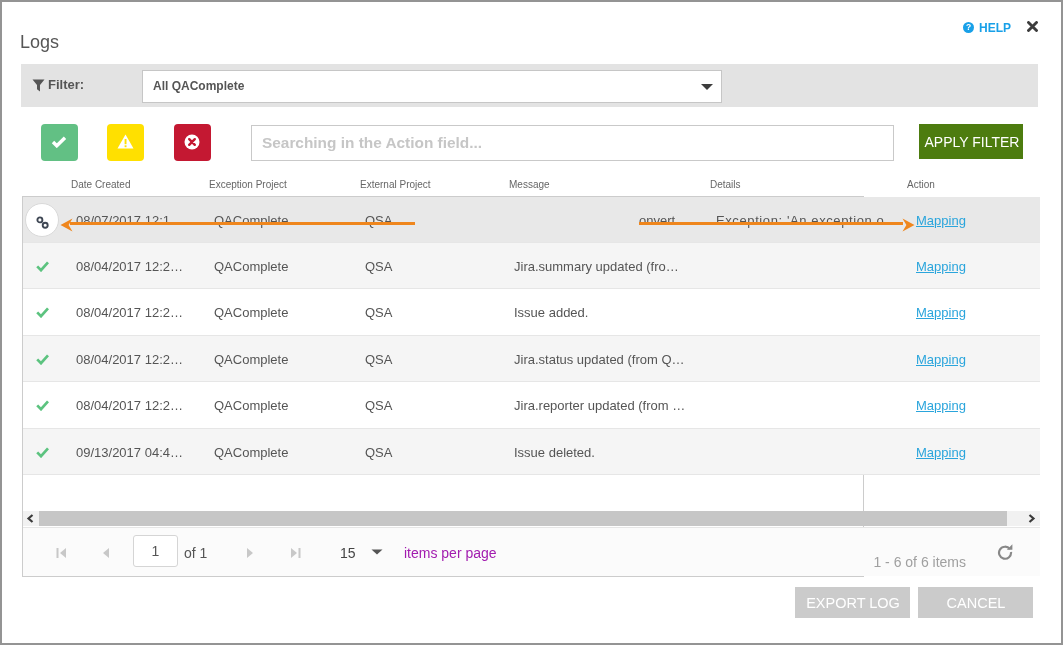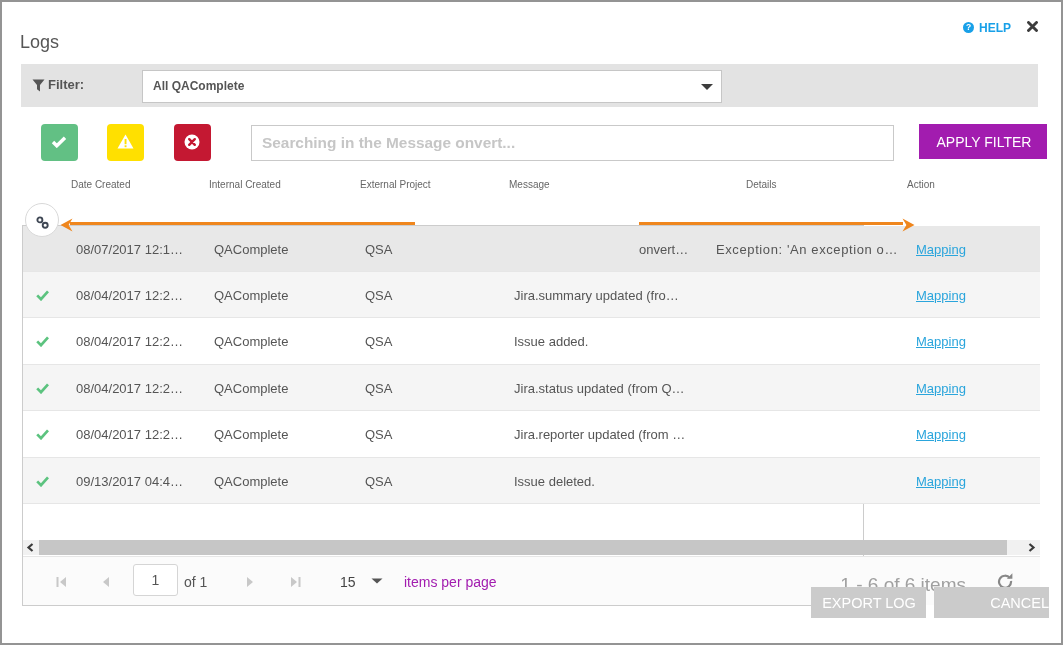--- a/index.html
+++ b/index.html
@@ -8,31 +8,31 @@
   .abs { position:absolute; }
   .title { left:20px; top:22px; font-size:18px; color:#565656;margin-top:10px; }
   .help { left:979px; top:21px; font-size:12px; font-weight:bold; color:#18a0e8; }
   .filterbar { left:21px; top:64px; width:1017px; height:43px; background:#e3e3e3; }
   .filterlabel { left:48px; top:77px; font-size:13px; font-weight:bold; color:#555; }
   .dd { left:142px; top:70px; width:580px; height:33px; background:#fff; border:1px solid #c6c6c6; }
   .ddtext { left:153px; top:79px; font-size:12px; font-weight:bold; color:#555; }
   .sq { width:37px; height:37px; border-radius:4px; top:124px; }
   .search { left:251px; top:125px; width:643px; height:36px; border:1px solid #c9c9c9; background:#fff; }
   .searchph { left:262px; top:134px; font-size:15.4px; font-weight:bold; color:#c6c6c6; }
-  .applybtn { left:919px; top:124px; width:128px; height:35px; background:#a21caf; color:#fff; font-size:14px; text-align:center; line-height:36px; text-indent:2px; }
+  .applybtn { left:919px; top:124px; width:104px; height:35px; background:#4d7c0f; color:#fff; font-size:14px; text-align:center; line-height:36px; text-indent:2px; }
   .hdr { top:179px; font-size:10px; color:#666; }
-  .grid { left:22px; top:196px; width:842px; height:381px; border:1px solid #ccc; background:#fff;margin-top:29px; }
+  .grid { left:22px; top:196px; width:842px; height:381px; border:1px solid #ccc; background:#fff; }
   .row { position:absolute; left:0; width:1017px; border-bottom:1px solid #e6e6e6; }
   .cell { position:absolute; font-size:13px; color:#555; top:16px; white-space:nowrap; }
   .maplink { color:#2aa5dc; text-decoration:underline; }
   .check { position:absolute; left:13px; top:18px; }
   .hscroll { position:absolute; left:0px; top:314px; width:1017px; height:15px; background:#f1f1f1; }
   .pager { position:absolute; left:0; top:330px; width:1017px; height:49px; background:#fbfbfb; border-top:1px solid #e6e6e6; }
   .pgicon { position:absolute; }
-  .footbtn { top:587px; height:31px; background:#cbcbcb; color:#fff; font-size:14.5px; text-align:center; line-height:33px; text-indent:1px;margin-left:16px; }
+  .footbtn { top:587px; height:31px; background:#cbcbcb; color:#fff; font-size:14.5px; text-align:center; line-height:33px; text-indent:1px; }
   .callout { left:413px; top:202px; width:226px; height:41px; background:#fff; border:3px solid #ef861d; color:#ef861d; font-size:16px; text-align:center; line-height:39px; }
   .arrowline { top:222px; height:3px; background:#ef861d; }
 </style>
 </head>
 <body>
 <div class="dialog">
   <div class="abs title">Logs</div>
 
   <svg class="abs" style="left:963px; top:22px;" width="11" height="11" viewBox="0 0 11 11">
     <circle cx="5.5" cy="5.5" r="5.5" fill="#18a0e8"></circle>
@@ -69,28 +69,28 @@
     </svg>
   </div>
   <div class="abs sq" style="left:174px; background:#c41832;">
     <svg style="position:absolute;left:10px;top:10px;" width="16" height="16" viewBox="0 0 16 16">
       <circle cx="8" cy="8" r="7.5" fill="#fff"></circle>
       <path d="M5.2 5.2 L10.8 10.8 M10.8 5.2 L5.2 10.8" stroke="#c41832" stroke-width="2.4" stroke-linecap="round"></path>
     </svg>
   </div>
 
   <div class="abs search"></div>
-  <div class="abs searchph">Searching in the Message onvert...</div>
+  <div class="abs searchph">Searching in the Action field...</div>
   <div class="abs applybtn">APPLY FILTER</div>
 
   <div class="abs hdr" style="left:71px;">Date Created</div>
-  <div class="abs hdr" style="left:209px;">Internal Created</div>
+  <div class="abs hdr" style="left:209px;">Exception Project</div>
   <div class="abs hdr" style="left:360px;">External Project</div>
   <div class="abs hdr" style="left:509px;">Message</div>
-  <div class="abs hdr" style="left:710px;margin-left:36px;">Details</div>
+  <div class="abs hdr" style="left:710px;">Details</div>
   <div class="abs hdr" style="left:907px;">Action</div>
 
   <div class="abs grid">
     <div class="row" style="top:0px; height:46px; background:#e8e8e8;">
       <span class="cell" style="left:53px;">08/07/2017 12:1…</span>
       <span class="cell" style="left:191px;">QAComplete</span>
       <span class="cell" style="left:342px;">QSA</span>
       <span class="cell" style="left:616px;">onvert…</span>
       <span class="cell" style="left:693px; letter-spacing:0.6px;">Exception: 'An exception o…</span>
       <span class="cell maplink" style="left:893px;">Mapping</span>
@@ -171,21 +171,21 @@
         </svg>
       <svg class="pgicon" style="left:266px; top:19px;" width="12" height="12" viewBox="0 0 12 12">
           <path d="M2 1 L8 6 L2 11 Z" fill="#c8c8c8"></path>
           <rect x="9.5" y="1" width="2" height="10" fill="#c8c8c8"></rect>
         </svg>
       <div style="position:absolute;left:317px;top:17px;font-size:14px;color:#444;font-weight:normal;">15</div>
       <svg class="pgicon" style="left:348px; top:21px;" width="12" height="6" viewBox="0 0 12 6">
           <path d="M0.5 0.5 H11.5 L6 5.5 Z" fill="#555"></path>
         </svg>
       <div style="position:absolute;left:381px;top:17px;font-size:14px;color:#a21caf;">items per page</div>
-      <div style="position:absolute;right:74px;top:17px;font-size:19px;color:#a0a0a0;">1 - 6 of 6 items</div>
+      <div style="position:absolute;right:74px;top:26px;font-size:14px;color:#a0a0a0;">1 - 6 of 6 items</div>
       <svg class="pgicon" style="left:974px; top:16px;" width="16" height="16" viewBox="0 0 16 16">
         <path d="M12.9 5.2 A6 6 0 1 0 14 8" stroke="#888" stroke-width="2.2" fill="none"></path>
         <path d="M9.8 5.8 L15.4 5.8 L15.4 0.2 Z" fill="#888"></path>
       </svg>
     </div>
   </div>
 
   <div class="abs arrowline" style="left:70px; width:345px;"></div>
   <div class="abs arrowline" style="left:639px; width:264px;"></div>
   <svg class="abs" style="left:59.5px; top:217.5px;" width="13" height="14" viewBox="0 0 13 14">
@@ -195,14 +195,14 @@
       <path d="M12.5 7 L0.5 0.5 L4.4 7 L0.5 13.5 Z" fill="#ef861d"></path>
     </svg>
 
   <div class="abs" style="left:25px; top:203px; width:34px; height:34px; border-radius:50%; background:#fff; border:1px solid #d9d9d9;"></div>
   <svg class="abs" style="left:36px; top:216px;" width="13" height="13" viewBox="0 0 13 13">
     <circle cx="3.9" cy="3.9" r="2.5" stroke="#3e4653" stroke-width="1.9" fill="none"></circle>
     <circle cx="9.2" cy="9.2" r="2.5" stroke="#3e4653" stroke-width="1.9" fill="none"></circle>
   </svg>
 
   <div class="abs footbtn" style="left:795px; width:115px;">EXPORT LOG</div>
-  <div class="abs footbtn" style="left:918px; width:115px;text-align:right;">CANCEL</div>
+  <div class="abs footbtn" style="left:918px; width:115px;">CANCEL</div>
 </div>
 
 </body></html>

